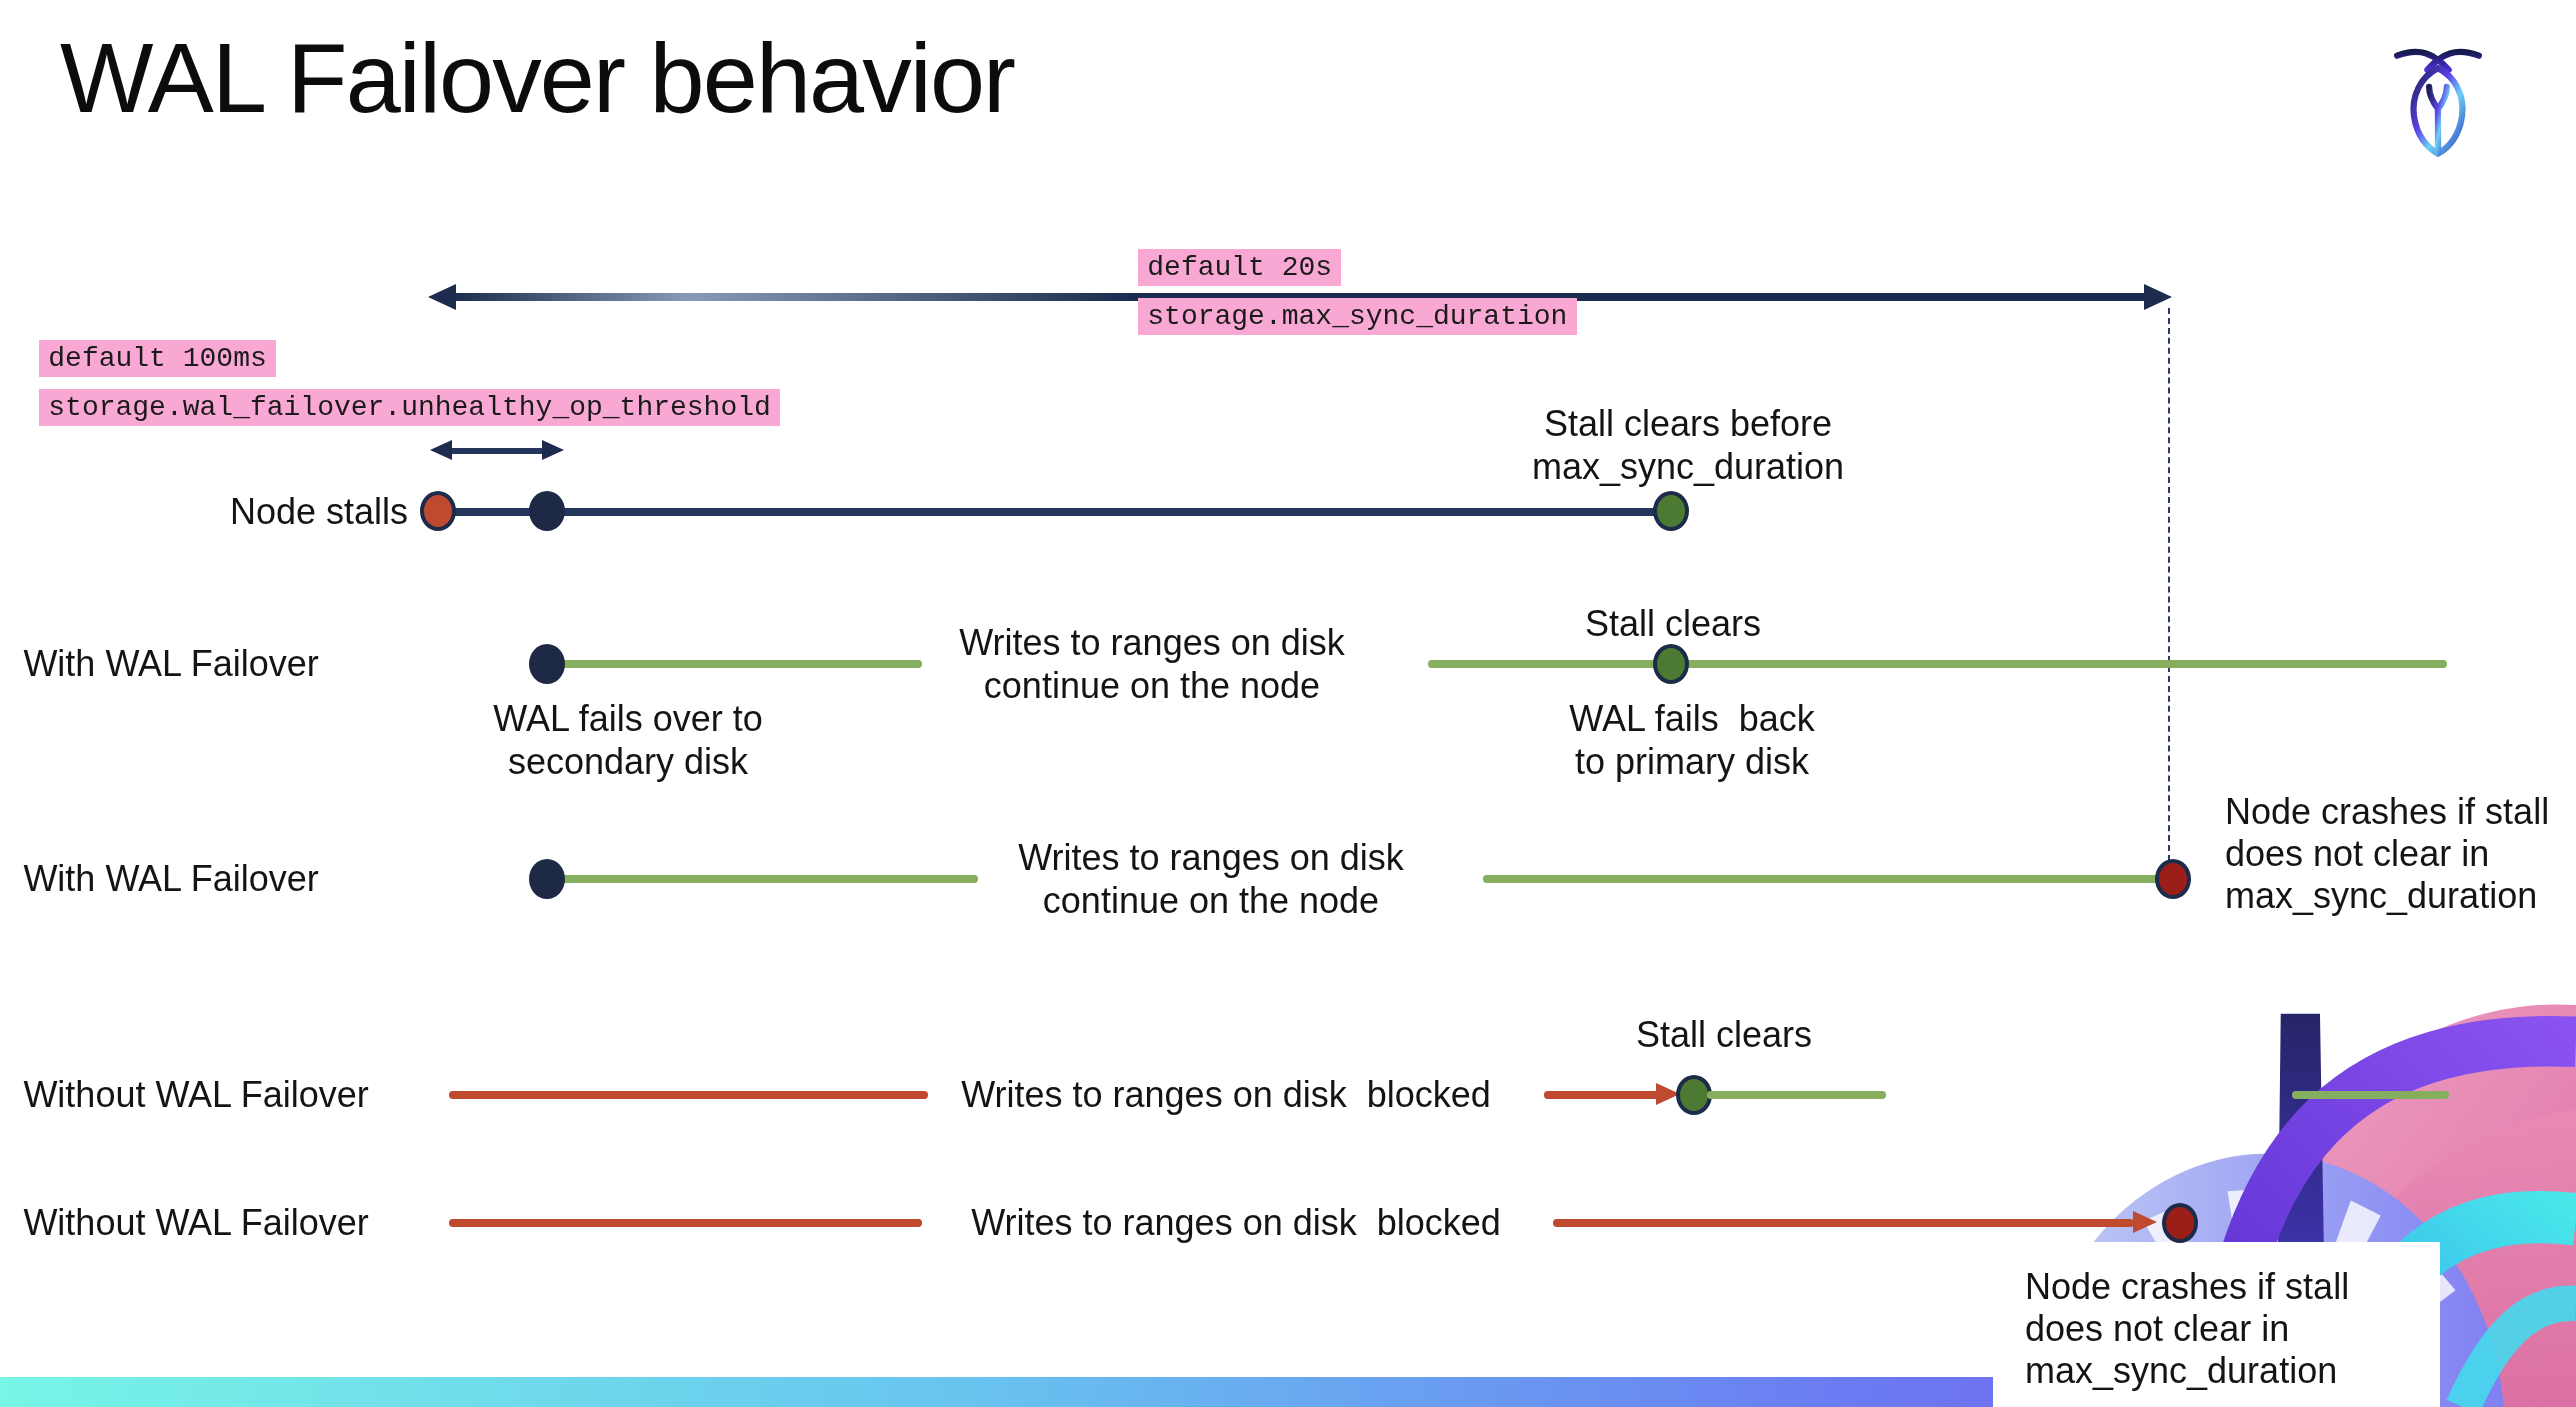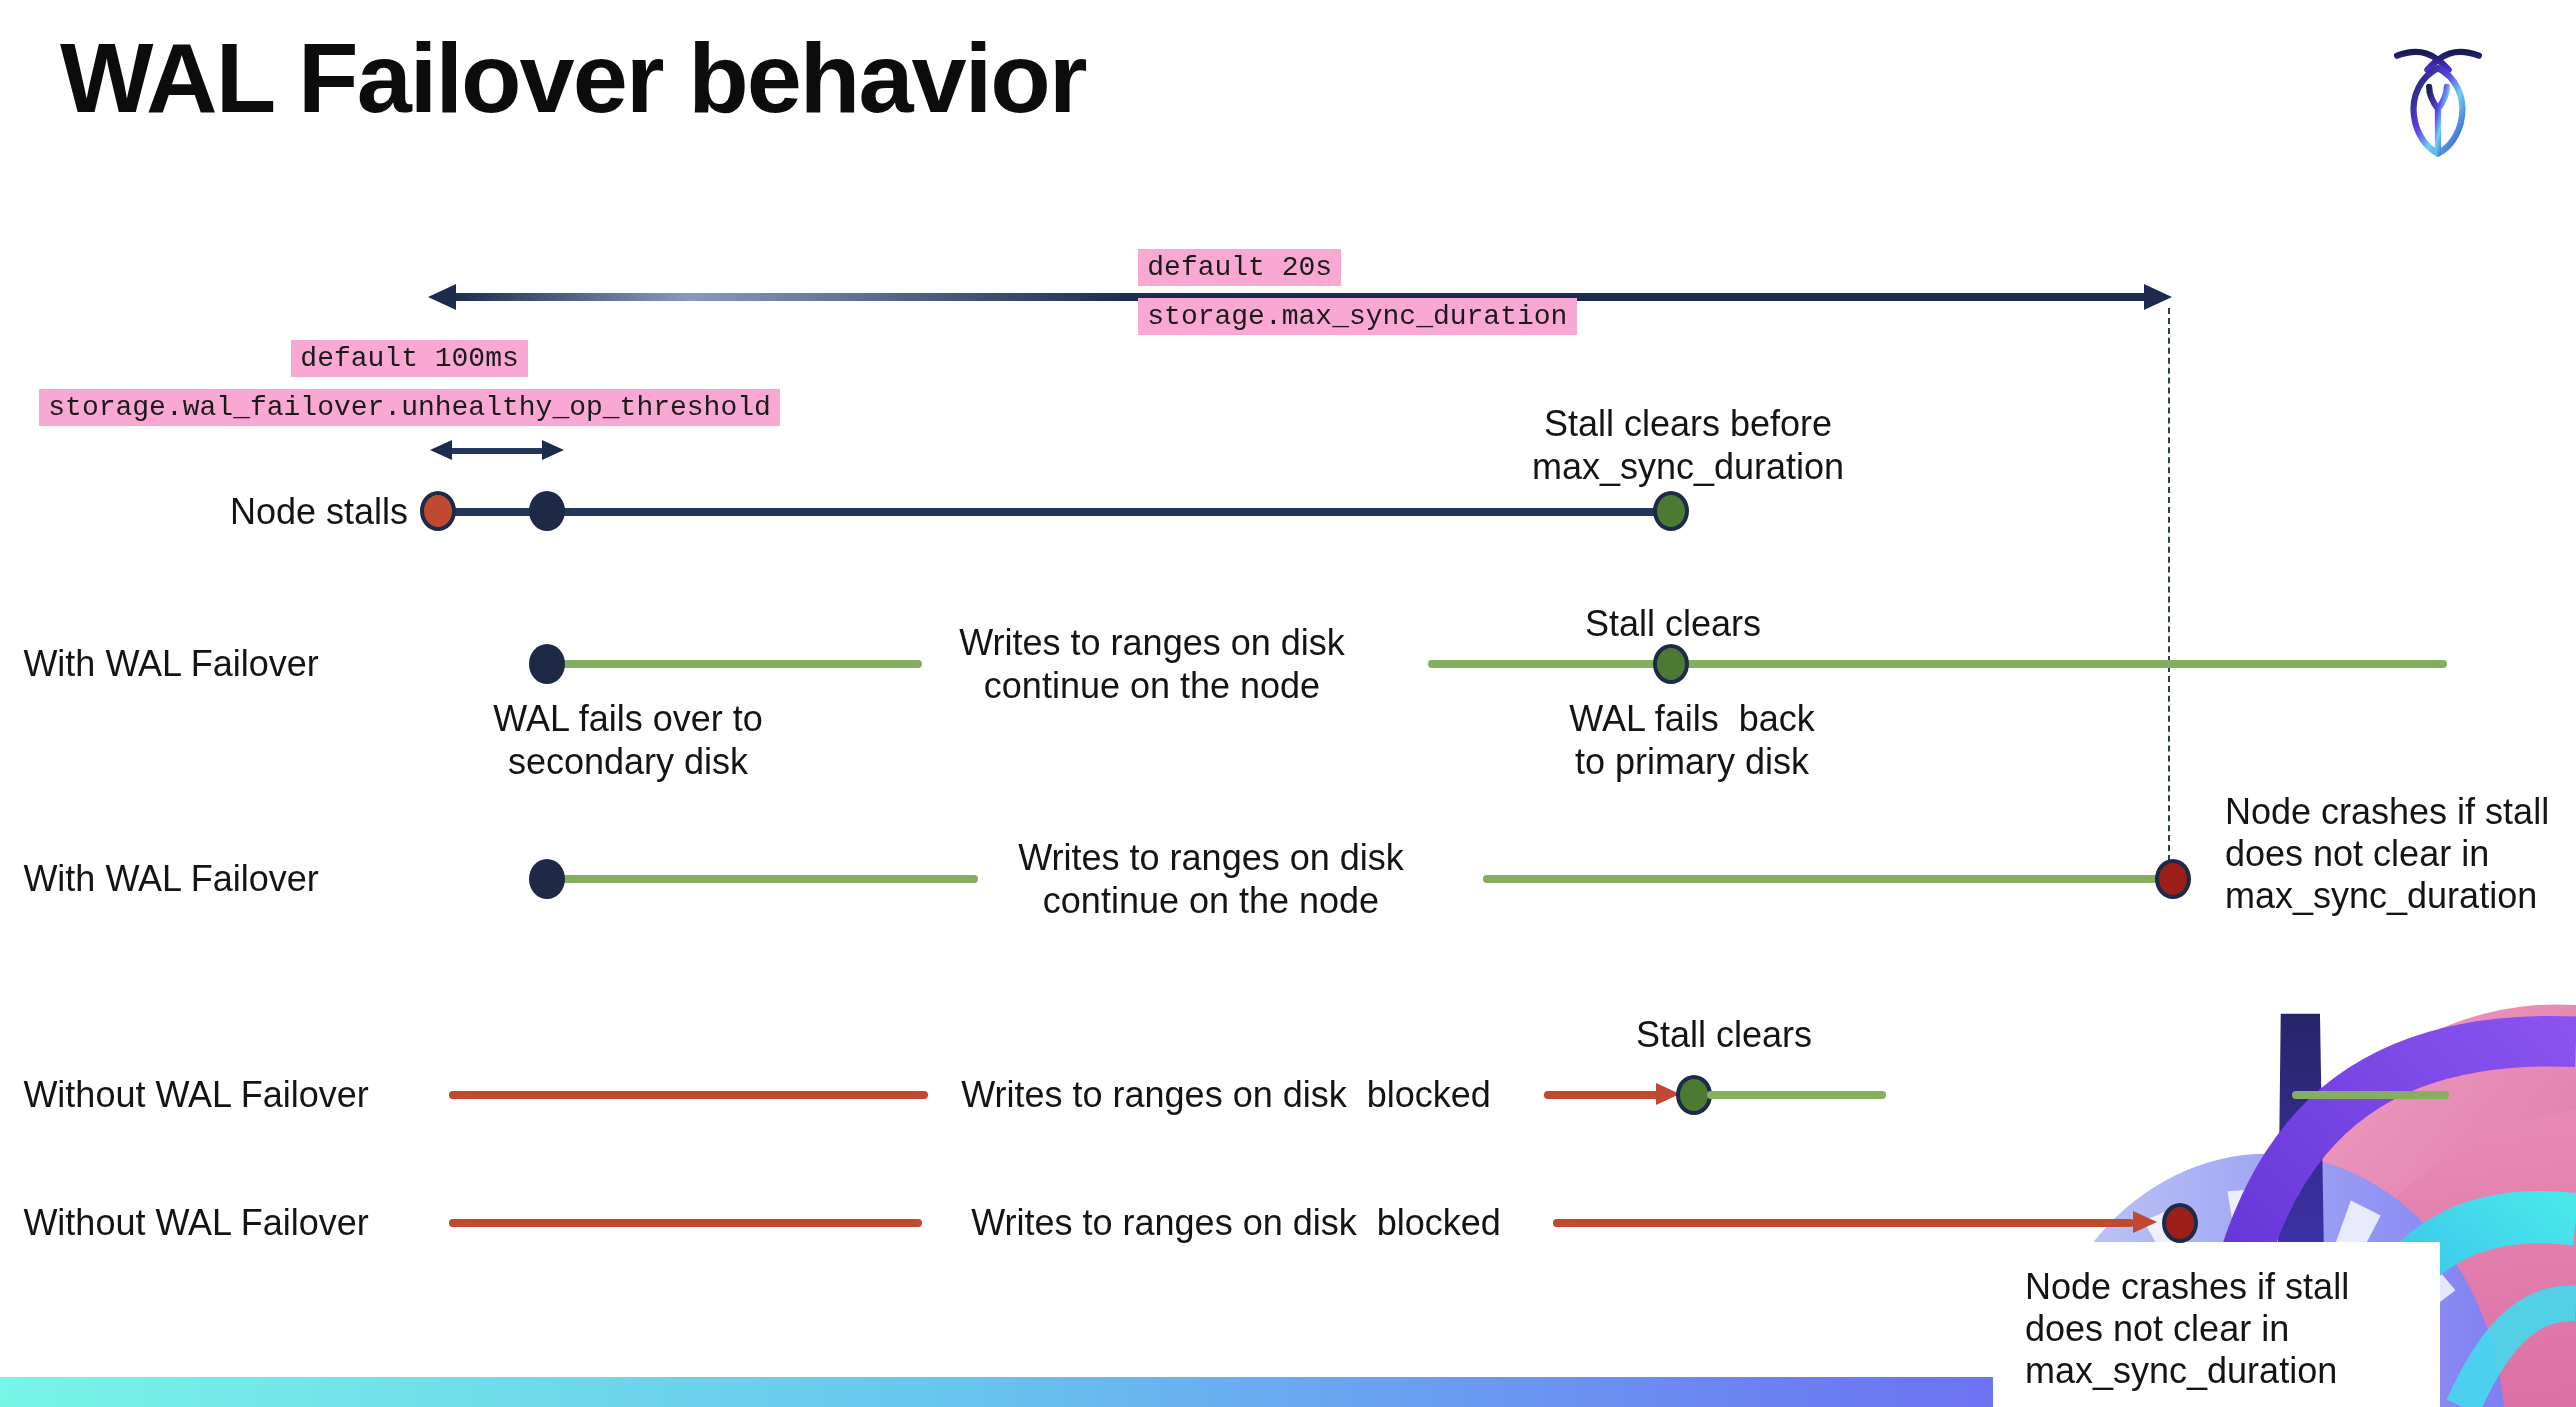--- a/index.html
+++ b/index.html
@@ -2,21 +2,21 @@
 <html style="font-size:15px"><head>
 <meta charset="utf-8">
 <style>
   html,body{margin:0;padding:0;background:#fff;}
   .slide{
     position:relative;width:2576px;height:1408px;background:#ffffff;
     overflow:hidden;font-family:"Liberation Sans",sans-serif;color:#141414;
   }
   .title{
     position:absolute;left:60px;top:20.6px;margin:0;
-    font-size:99px;font-weight:bold;letter-spacing:-1.9px;color:#0c0c0c;
+    font-size:99px;font-weight:normal;letter-spacing:-1.9px;color:#0c0c0c;
   }
   .logo{position:absolute;left:2393px;top:45px;width:90px;height:112px;}
   
   .hline{position:absolute;height:7.5px;border-radius:3.7px;}
   .navy-l{background:#24365c;}
   .green-l{background:#85ae5e;}
   .red-l{background:#c04a30;}
   .arrow-shaft{background:linear-gradient(90deg,#1d2b4e 0%,#8a9ab6 14%,#1d2b4e 40%,#1d2b4e 100%);}
   .dot{position:absolute;width:28px;height:32px;border:4.7px solid #1c2b4a;border-radius:50%;transform:translate(-50%,-50%);}
   .dot.navy{background:#1d2945;border-color:#1d2945;}
@@ -127,21 +127,21 @@
     </svg>
 
     <div class="hline arrow-shaft" style="left:451px;top:293px;width:1697px;"></div>
     <div class="tri nl" style="left:428px;top:284px;"></div>
     <div class="tri nr" style="left:2144px;top:284px;"></div>
     <div class="chips" style="left:1138px;top:249px;">
       <span class="chip">default 20s</span>
       <span class="chip">storage.max_sync_duration</span>
     </div>
 
-    <div class="chips" style="left:39px;top:340px;align-items:center;">
+    <div class="chips" style="left:39px;top:340px;">
       <span class="chip">default 100ms</span>
       <span class="chip">storage.wal_failover.unhealthy_op_threshold</span>
     </div>
     <div class="hline navy-l" style="left:449px;top:448px;width:95px;height:5.6px;"></div>
     <div class="tri snl" style="left:430px;top:440px;"></div>
     <div class="tri snr" style="left:542px;top:440px;"></div>
 
     <div class="dashv" style="left:2168px;top:308px;height:553px;"></div>
 
     <div class="row-label" style="left:230px;top:490px;">Node stalls</div>

